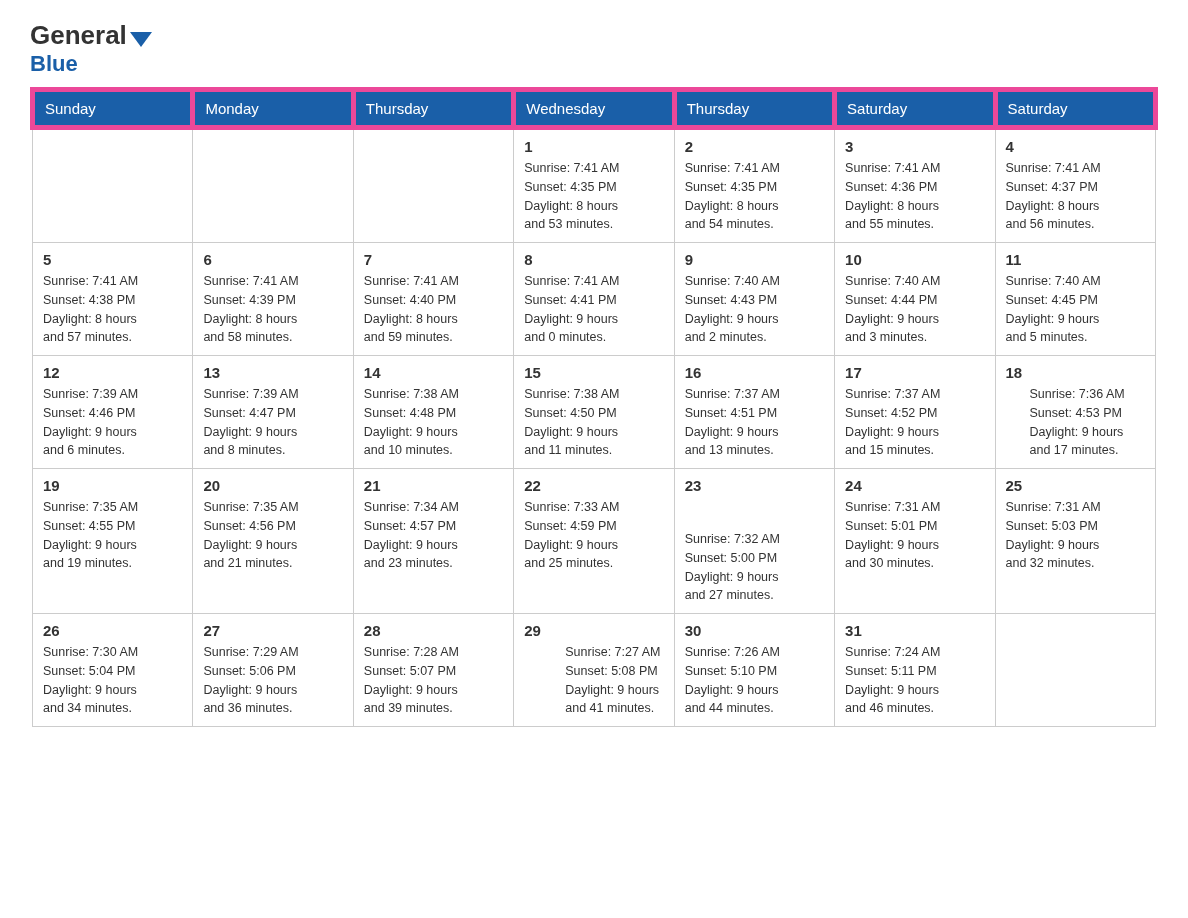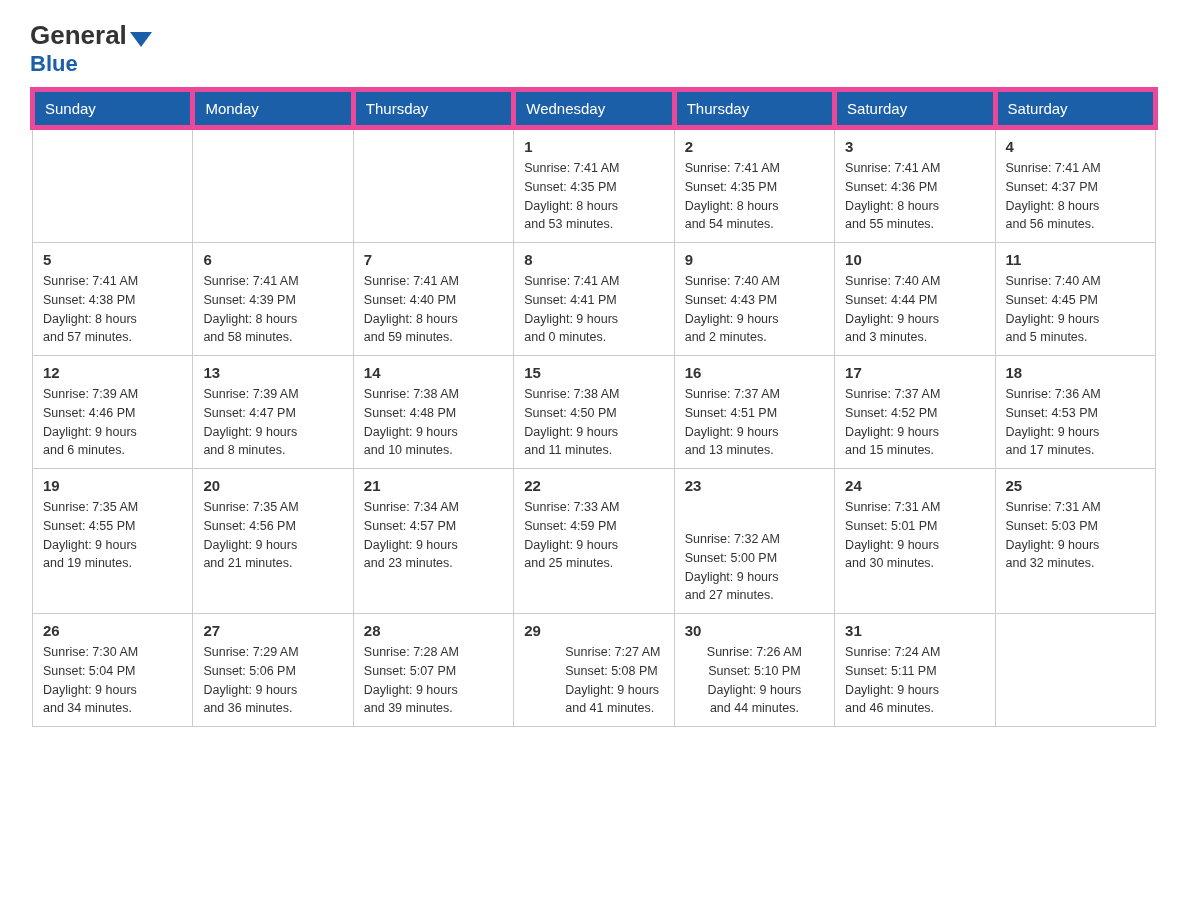--- a/index.html
+++ b/index.html
@@ -247,21 +247,21 @@
         </td>
         <td>
           <div class="day-number">17</div>
           <div class="day-info" style="white-space: pre-line;">Sunrise: 7:37 AM
 Sunset: 4:52 PM
 Daylight: 9 hours
 and 15 minutes.</div>
         </td>
         <td>
           <div class="day-number">18</div>
-          <div class="day-info" style="white-space: pre-line;">Sunrise: 7:36 AM
+          <div class="day-info" style="white-space: pre-line; margin-left: 24px;">Sunrise: 7:36 AM
 Sunset: 4:53 PM
 Daylight: 9 hours
 and 17 minutes.</div>
         </td>
       </tr>
       <tr>
         <td>
           <div class="day-number">19</div>
           <div class="day-info" style="white-space: pre-line;">Sunrise: 7:35 AM
 Sunset: 4:55 PM
@@ -335,21 +335,21 @@
         </td>
         <td>
           <div class="day-number">29</div>
           <div class="day-info" style="white-space: pre-line; margin-left: 41px;">Sunrise: 7:27 AM
 Sunset: 5:08 PM
 Daylight: 9 hours
 and 41 minutes.</div>
         </td>
         <td>
           <div class="day-number">30</div>
-          <div class="day-info" style="white-space: pre-line; text-align: center;">Sunrise: 7:26 AM
+          <div class="day-info" style="white-space: pre-line;">Sunrise: 7:26 AM
 Sunset: 5:10 PM
 Daylight: 9 hours
 and 44 minutes.</div>
         </td>
         <td>
           <div class="day-number">31</div>
           <div class="day-info" style="white-space: pre-line;">Sunrise: 7:24 AM
 Sunset: 5:11 PM
 Daylight: 9 hours
 and 46 minutes.</div>

